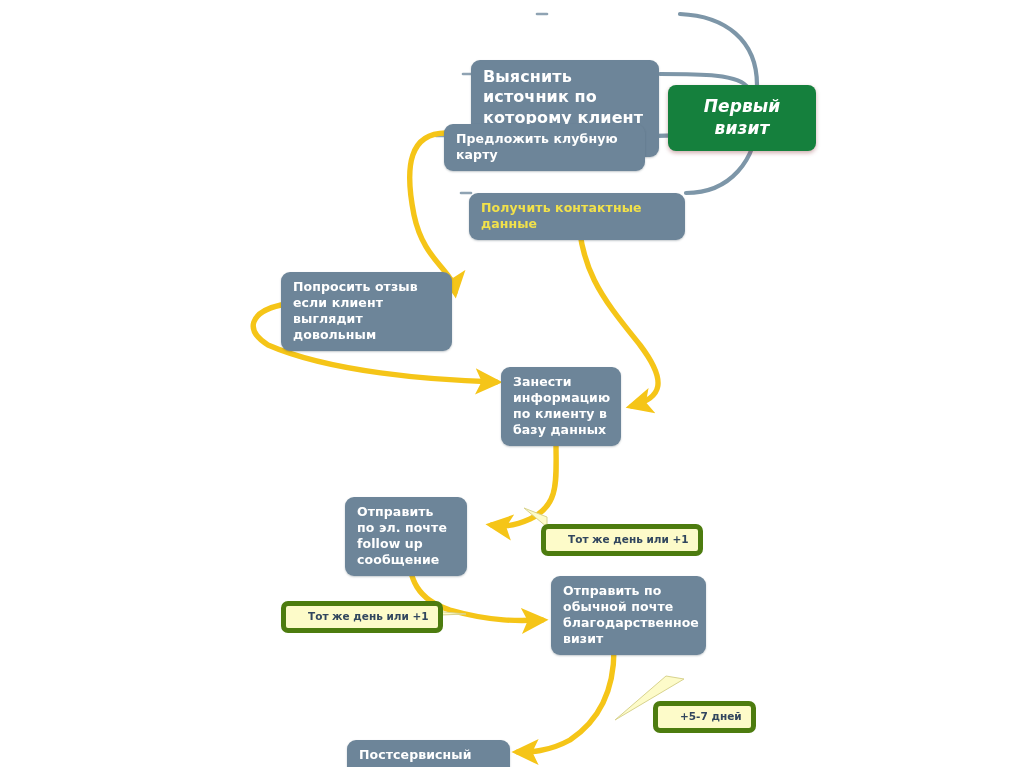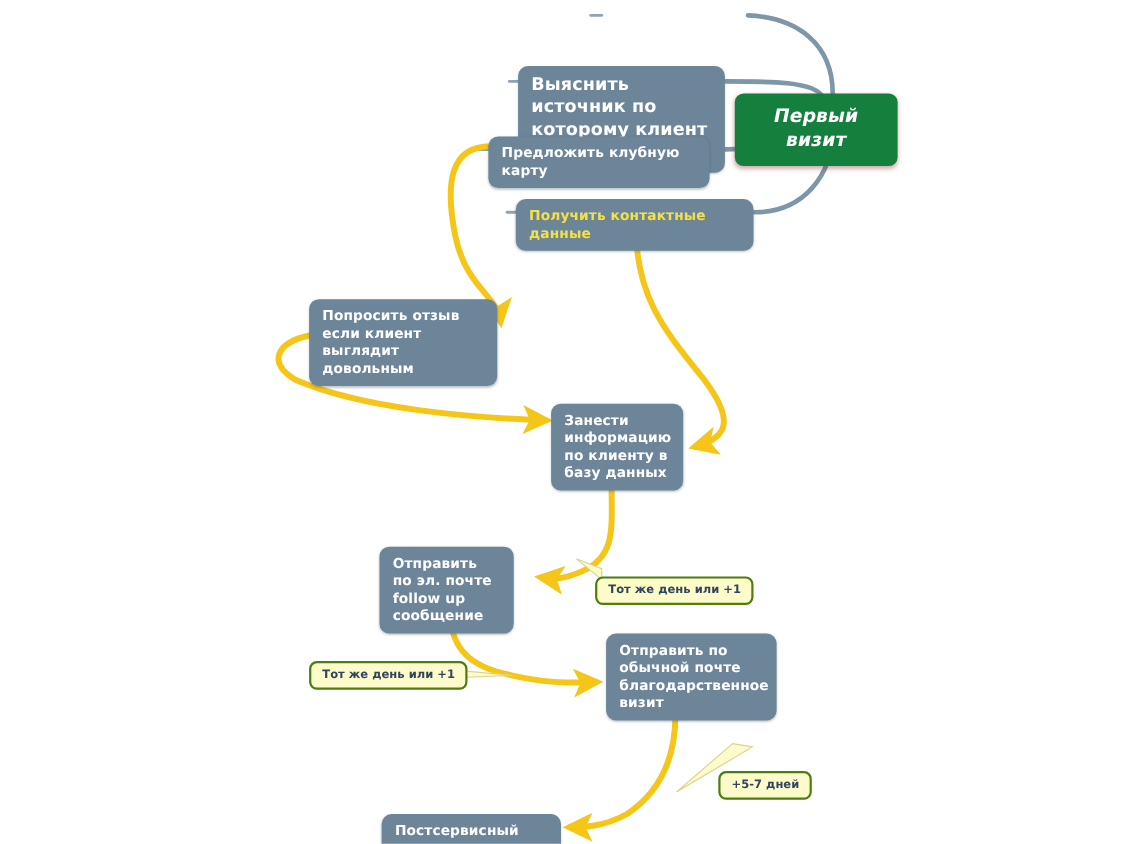--- a/index.html
+++ b/index.html
@@ -28,32 +28,32 @@
   }
   .node.red{
     background:#15803d;
     box-shadow:0 2px 4px rgba(120,20,25,.35);
     border-radius:8px;
     text-align:center;
     font-size:17px;
     padding:11px 14px;
     font-style:italic;
   }
-  .node.accent-text{color:#f2e14a;}
+  .node.accent-text{color:#f2e14a;margin-top:12px;}
 
   .note{
     position:absolute;
     box-sizing:border-box;
     background:#fdfbc9;
-    border:2px solid #4d7c0f;
+    border:5px solid #4d7c0f;
     border-radius:7px;
     color:#31465e;
     font-size:10.5px;
     font-weight:bold;
-    padding:5px 9px 6px 10px;
+    padding:5px 9px 6px 22px;
     white-space:nowrap;
     line-height:1;
   }
 </style>
 </head>
 <body>
 
 <div id="canvas">
 
   <svg class="layer" viewBox="0 0 1024 767" xmlns="http://www.w3.org/2000/svg">

